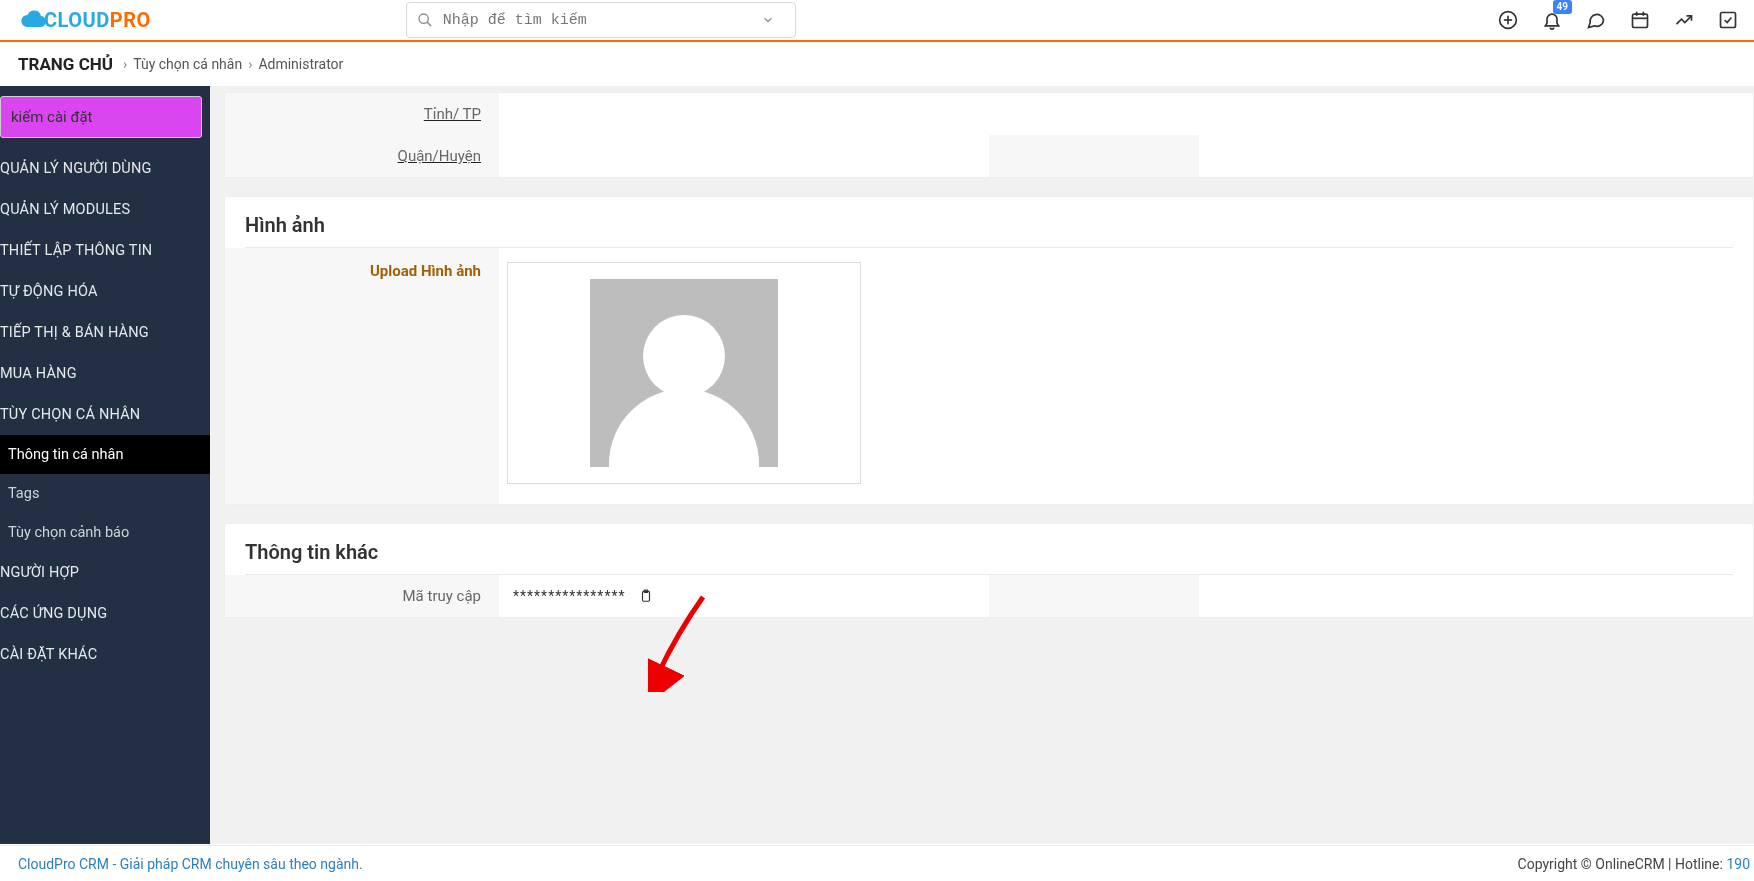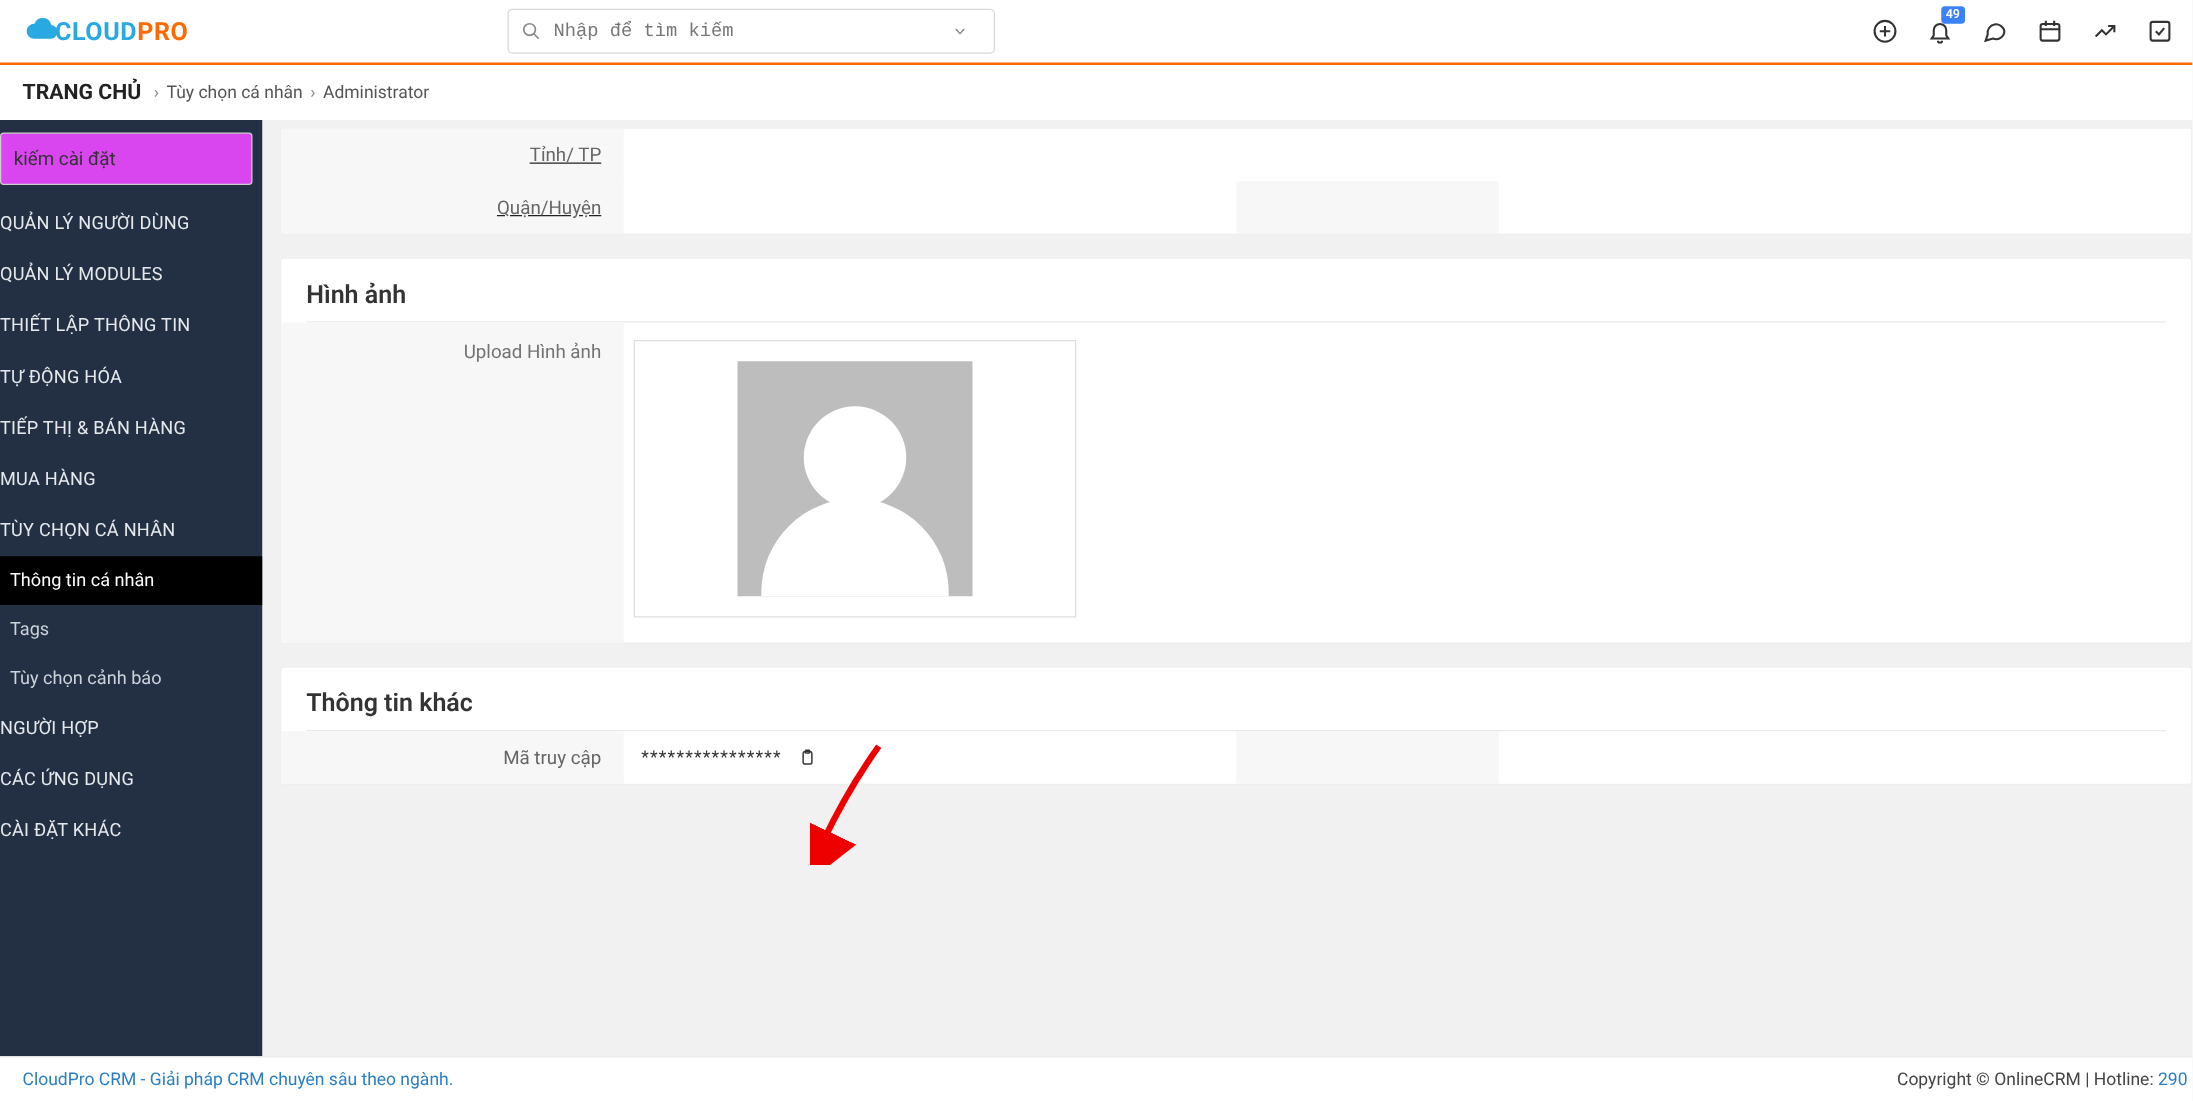--- a/index.html
+++ b/index.html
@@ -1,17 +1,17 @@
 <!DOCTYPE html>
 <html><head>
 <meta charset="utf-8">
 <style>
   * { box-sizing: border-box; margin: 0; padding: 0; font-family: -apple-system, BlinkMacSystemFont, "Segoe UI", Roboto, sans-serif; }
   body { width: 1754px; height: 881px; overflow: hidden; background: #fff; color: #222; position: relative; }
-  .header { height: 52px; display: flex; align-items: center; padding: 0 15px 0 20px; border-bottom: 2px solid #ff6a00; }
+  .header { height: 42px; display: flex; align-items: center; padding: 0 15px 0 20px; border-bottom: 2px solid #ff6a00; }
   .logo { display: flex; align-items: center; font-size: 20px; font-weight: 700; letter-spacing: 0.5px; }
   .logo .cloud { color: #29a9e1; font-size: 26px; margin-right: -2px; }
   .logo .txt1 { color: #29a9e1; }
   .logo .txt2 { color: #ff6a00; }
   .search-wrap { margin-left: 255px; }
   .search { width: 390px; height: 36px; border: 1px solid #d9d9d9; border-radius: 4px; display: flex; align-items: center; padding: 0 10px; color: #777; font-size: 15px; }
   .search svg { margin-right: 10px; }
   .search .ph { flex: 1; font-family: Liberation Mono, monospace; }
   .hdr-icons { margin-left: auto; display: flex; align-items: center; gap: 22px; color: #444; }
   .hdr-icon { position: relative; display: flex; align-items: center; justify-content: center; width: 22px; height: 22px; }
@@ -29,21 +29,21 @@
   .sub-item.active { background: #000; color: #fff; }
   .main { flex: 1; background: #f1f1f2; padding: 0 0 0 14px; overflow: hidden; }
   .panel { background: #fff; border: 1px solid #eee; border-radius: 3px; margin-bottom: 18px; }
   .panel-body { padding: 0; }
   .cell-label { width: 274px; text-align: right; padding: 12px 18px 12px 0; color: #666; font-size: 15px; background: #f7f7f7; }
   .cell-value { flex: 1; padding: 12px 14px; }
   .col2 .cell-label { width: 210px; }
   .section-title { font-size: 20px; font-weight: 600; color: #333; padding: 16px 20px 10px; }
   .section-hr { border: 0; border-top: 1px solid #e9e9e9; margin: 0 20px 0; }
   .img-row { display: flex; }
-  .img-label { width: 274px; text-align: right; padding: 14px 18px 0 0; color: #737373; font-size: 15px; background: #f7f7f7; min-height: 250px; }
+  .img-label { width: 274px; text-align: right; padding: 14px 18px 0 0; color: #a16207; font-size: 15px; background: #f7f7f7; min-height: 250px; font-weight: bold; }
   .img-box { margin: 14px 0 20px 8px; width: 354px; height: 222px; border: 1px solid #ddd; display: flex; align-items: center; justify-content: center; }
   .avatar { width: 188px; height: 188px; background: #bdbdbd; position: relative; overflow: hidden; }
   .avatar .head { position: absolute; width: 82px; height: 82px; background: #fff; border-radius: 50%; left: 53px; top: 36px; }
   .avatar .body2 { position: absolute; width: 150px; height: 150px; background: #fff; border-radius: 50%; left: 19px; top: 110px; }
   .access-row { display: flex; align-items: center; }
   .access-val { display: flex; align-items: center; gap: 14px; font-size: 14px; letter-spacing: 1px; color: #333; }
   .clip-icon svg { display: block; }
   .arrow { position: absolute; left: 648px; top: 592px; pointer-events: none; }
   .footer { position: absolute; bottom: 0; left: 0; right: 0; height: 36px; background: #fff; border-top: 1px solid #e9e9e9; display: flex; align-items: center; padding: 0 4px 0 18px; font-size: 14px; }
   .footer .left { color: #2a7fc1; }
@@ -222,15 +222,15 @@
     <marker id="ah" markerWidth="10" markerHeight="10" refX="2" refY="5" orient="auto">
       <path d="M0,0 L10,5 L0,10 z" fill="#e00"></path>
     </marker>
   </defs>
   <path d="M55,5 Q30,40 10,82" stroke="#e00" stroke-width="5" fill="none" marker-end="url(#ah)"></path>
 </svg>
 
 <div class="footer">
   <span class="left">CloudPro CRM - Giải pháp CRM chuyên sâu theo ngành.</span>
   <span class="right">
-    <span>Copyright © OnlineCRM | Hotline: </span><span class="tel">290</span>
+    <span>Copyright © OnlineCRM | Hotline: </span><span class="tel">190</span>
   </span>
 </div>
 
 </body></html>

